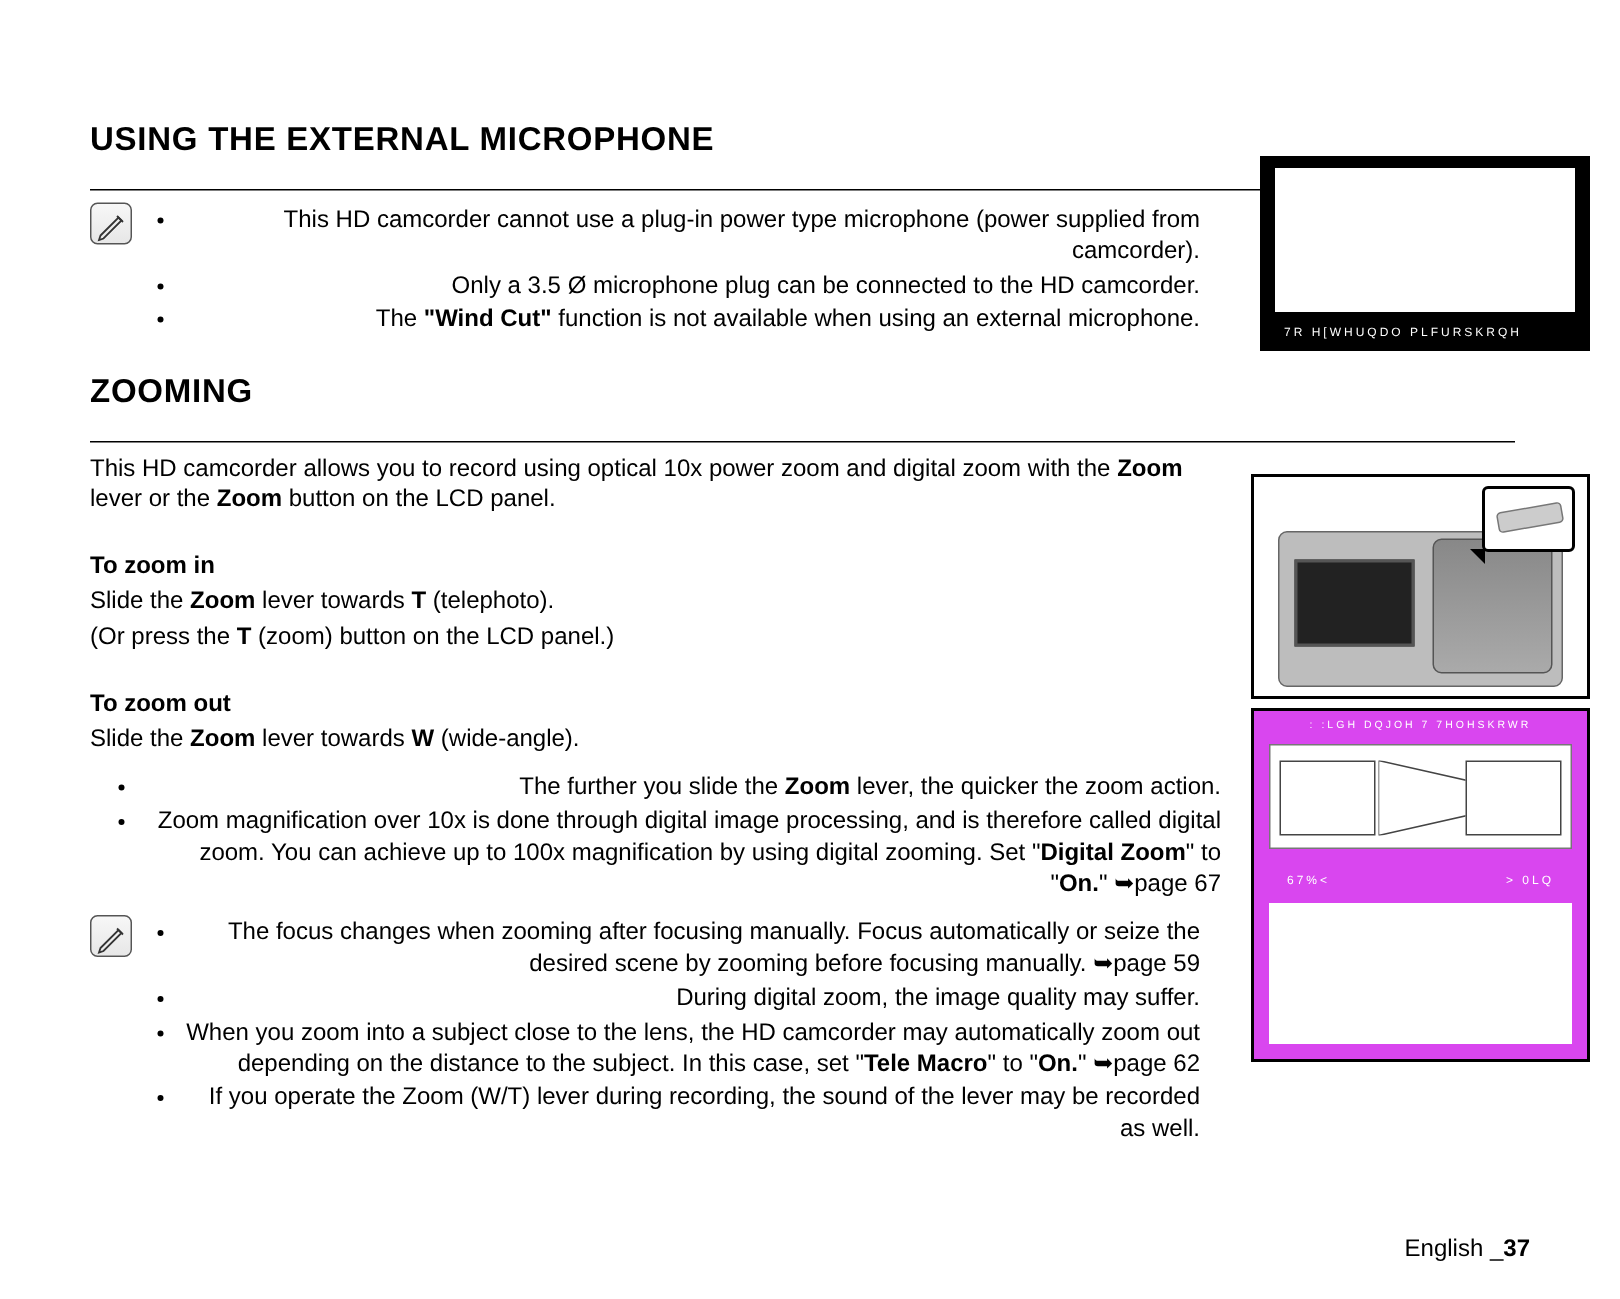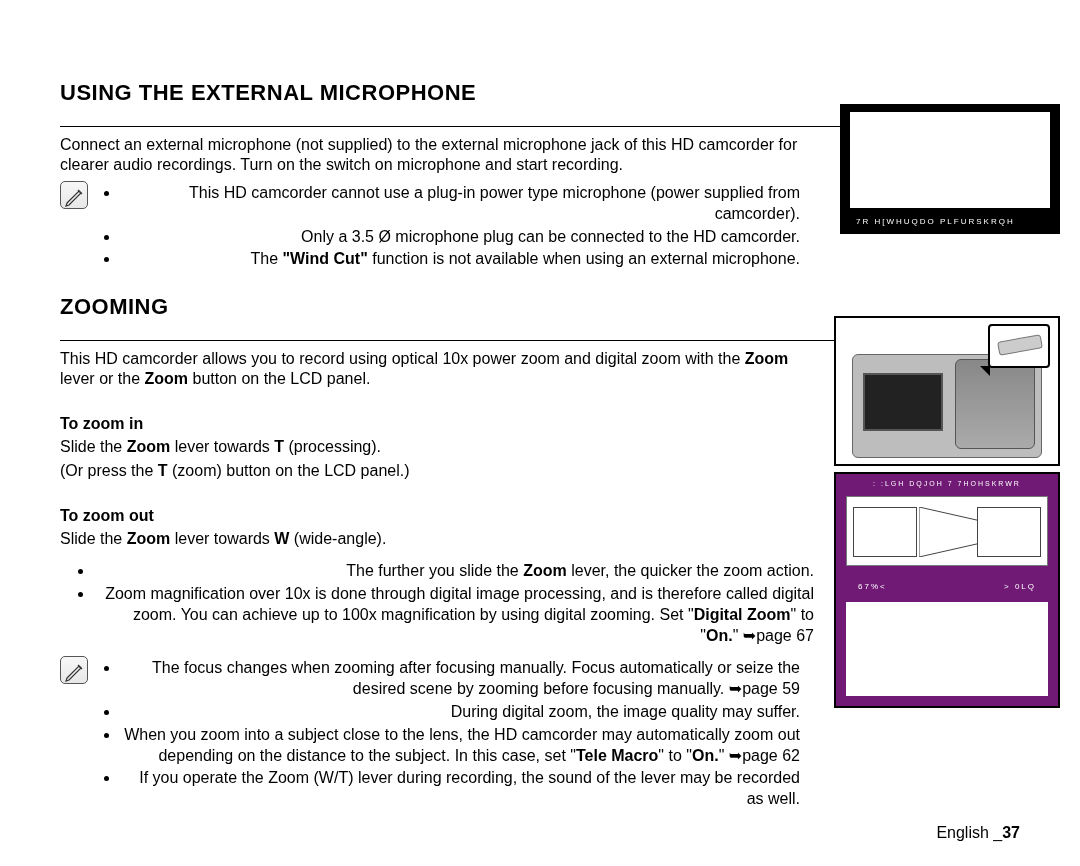--- a/index.html
+++ b/index.html
@@ -149,21 +149,21 @@
     transform: rotate(-10deg);
   }
 
   .figure-right-zoom2 {
     position: absolute;
     right: 20px;
     top: 472px;
     width: 226px;
     height: 236px;
     border: 2.5px solid #000;
-    background: #701a75;
+    background: #d946ef;
   }
   .figure-right-zoom2 .topcap {
     position: absolute;
     top: 6px; left: 0; right: 0;
     text-align: center;
     font-size: 7px; letter-spacing: 2px;
     color: #fff;
   }
   .figure-right-zoom2 .diagram {
     position: absolute;
@@ -215,21 +215,20 @@
 
   .arrow { font-family: Arial, sans-serif; }
 </style>
 </head>
 <body>
 
 <div class="page">
 
   <h2 class="section-heading">USING THE EXTERNAL MICROPHONE</h2>
 
-  <p class="body-text">Connect an external microphone (not supplied) to the external microphone jack of this HD&nbsp;camcorder for clearer audio recordings. Turn on the switch on microphone and start recording.</p>
 
   <div class="note-block">
     <div class="note-icon">
       <svg width="22" height="22" viewBox="0 0 22 22">
         <path d="M3 18 L15 6 L17 8 L5 20 L2 21 Z" fill="none" stroke="#333" stroke-width="1.2"></path>
         <path d="M14 5 L18 9" stroke="#333" stroke-width="1.2"></path>
       </svg>
     </div>
     <ul class="bullets">
       <li>This HD camcorder cannot use a plug-in power type microphone (power supplied from camcorder).</li>
@@ -241,21 +240,21 @@
   </div>
 
   <h2 id="zoom-heading" class="section-heading">ZOOMING</h2>
 
   <p class="body-text">
     <span>This HD camcorder allows you to record using optical 10x power zoom and digital zoom with the </span><b>Zoom</b><span> lever or the </span><b>Zoom</b><span> button on the LCD panel.</span>
   </p>
 
   <div class="subhead">To zoom in</div>
   <div class="body-text">
-    <span>Slide the </span><b>Zoom</b><span> lever towards </span><b>T</b><span> (processing).</span>
+    <span>Slide the </span><b>Zoom</b><span> lever towards </span><b>T</b><span> (telephoto).</span>
   </div>
   <div class="body-text">
     <span>(Or press the </span><b>T</b><span> (zoom) button on the LCD panel.)</span>
   </div>
 
   <div class="subhead">To zoom out</div>
   <div class="body-text">
     <span>Slide the </span><b>Zoom</b><span> lever towards </span><b>W</b><span> (wide-angle).</span>
   </div>
 

